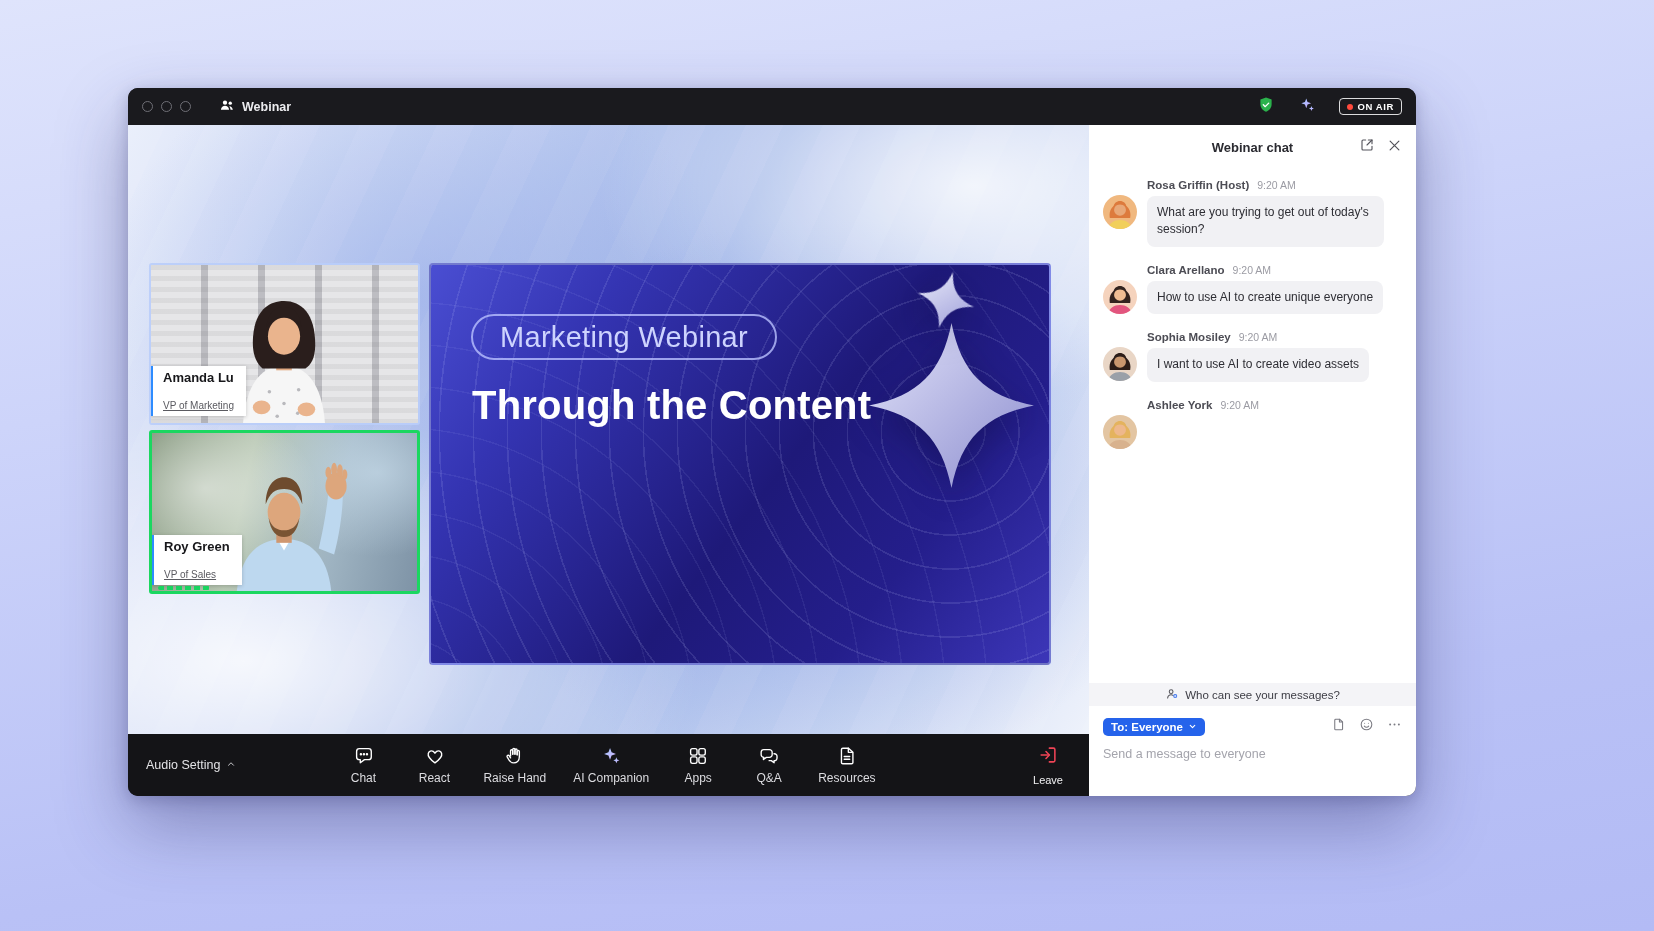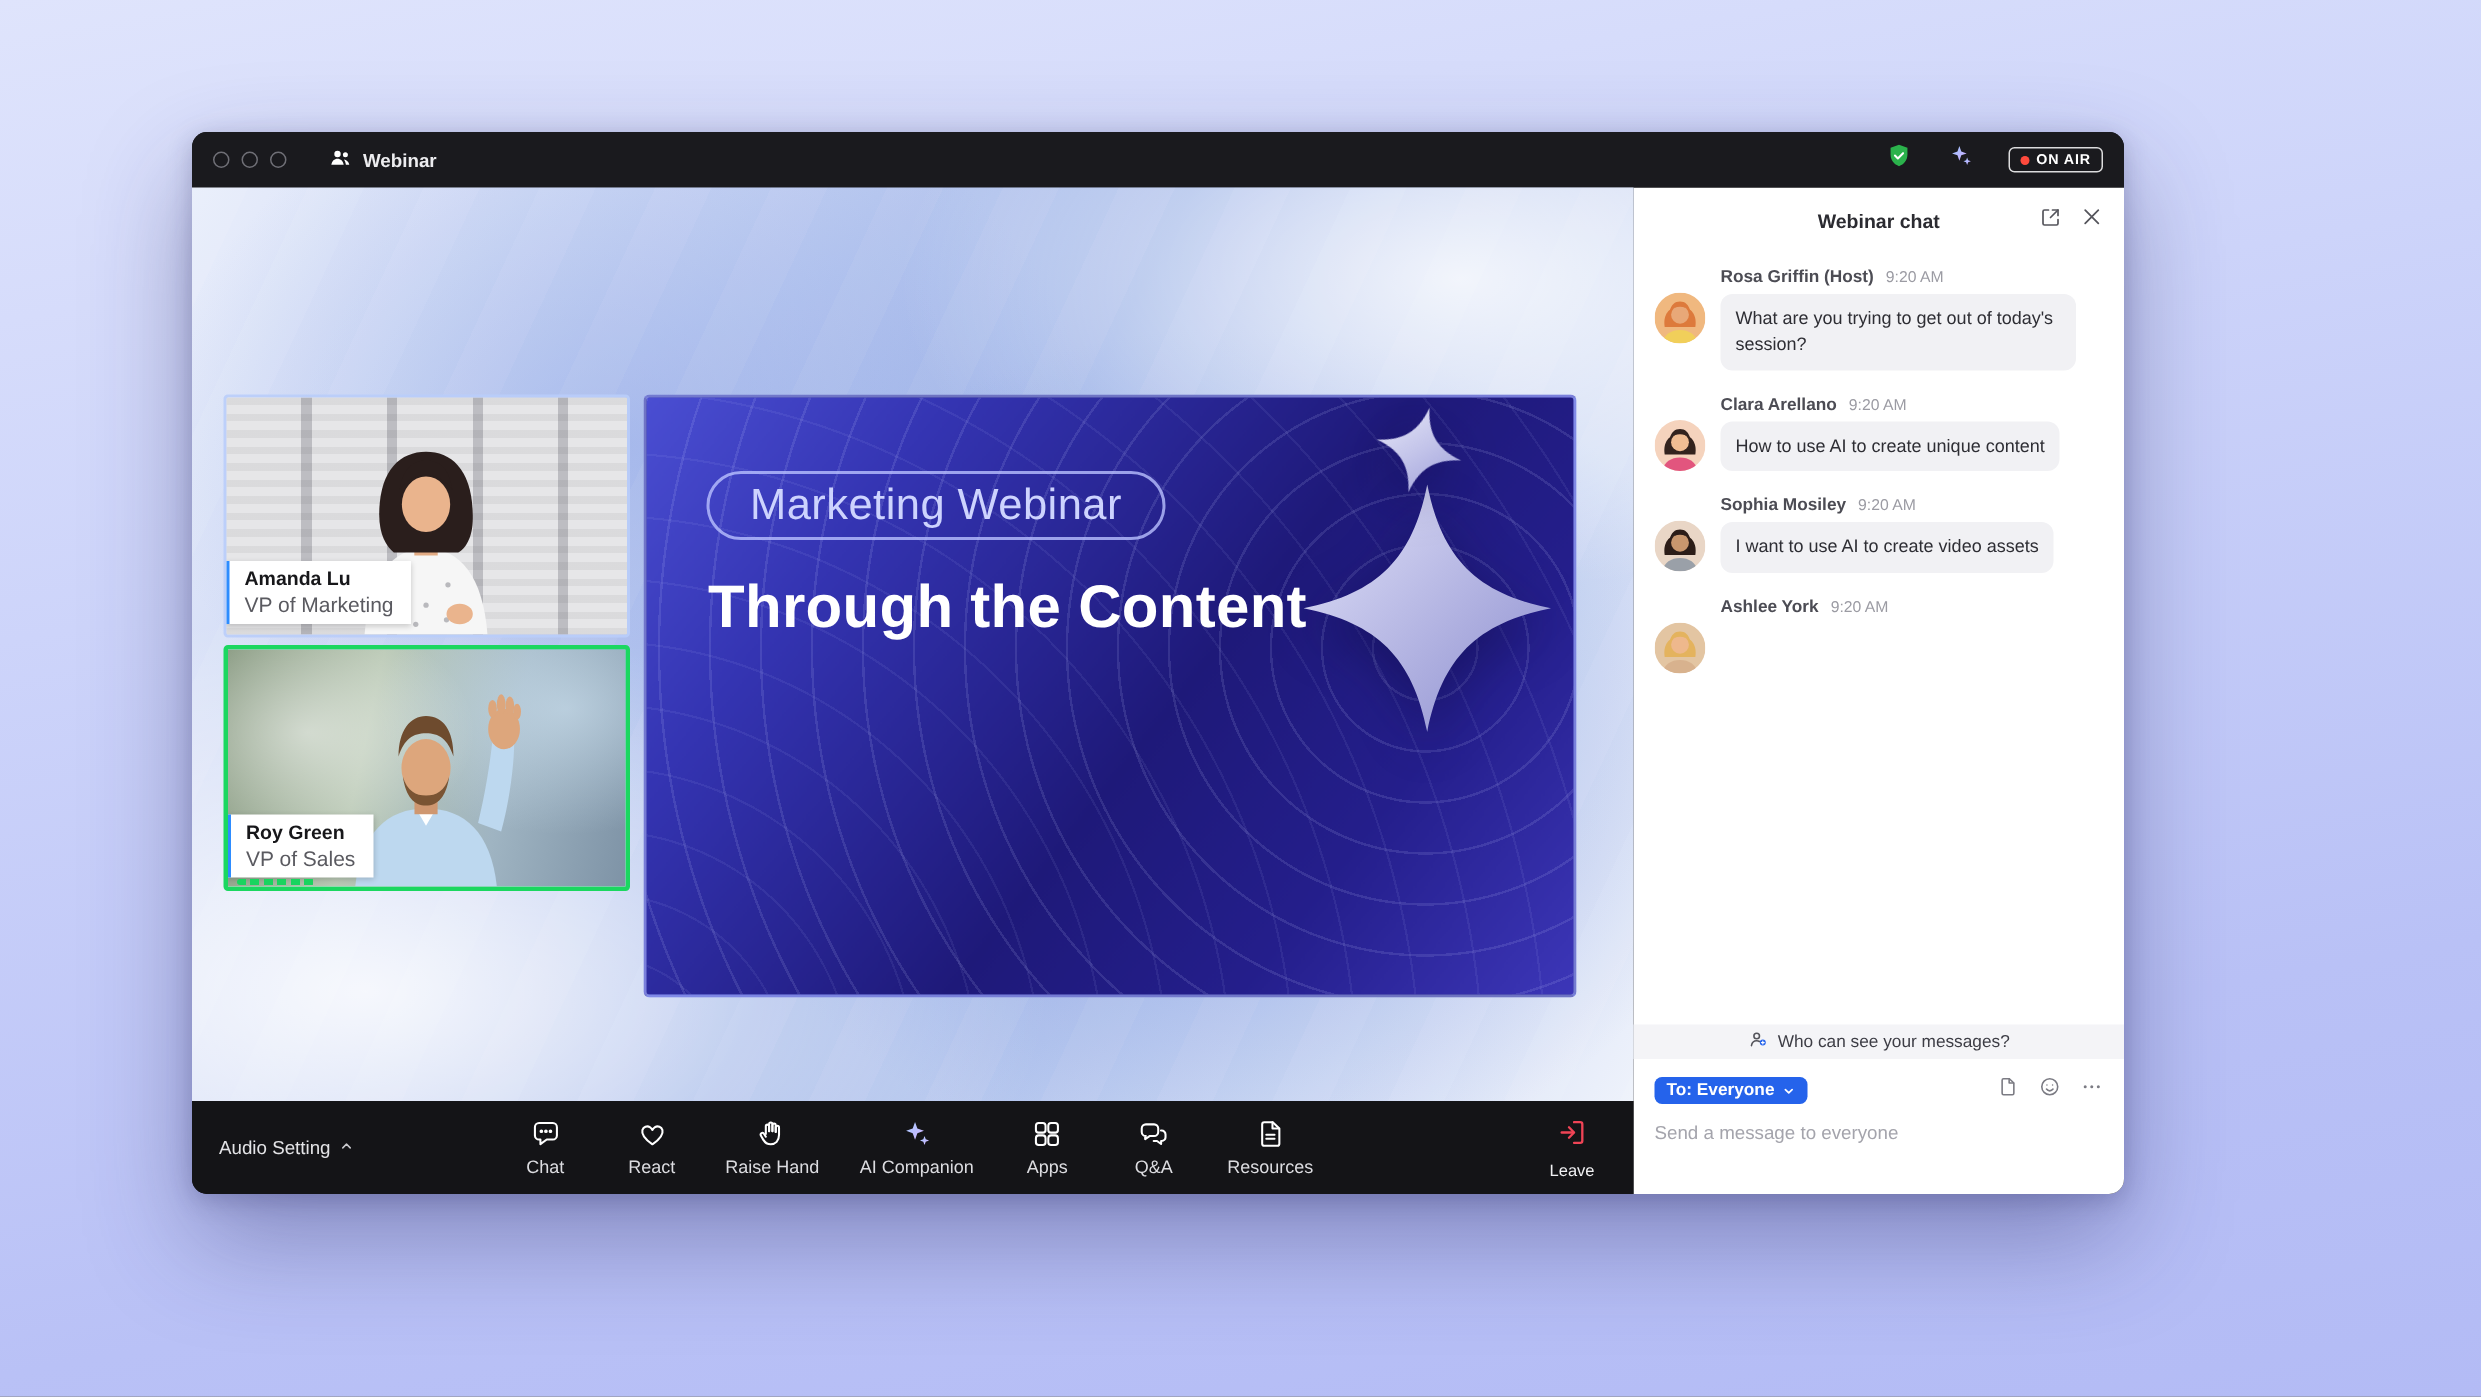--- a/index.html
+++ b/index.html
@@ -72,21 +72,21 @@
       linear-gradient(102deg,#86987f 0%, #b9c8b4 35%, #9fb4c2 68%, #7e93a6 100%);
   }
   .tile svg.person { position:absolute; left:0; bottom:0; width:100%; height:100%; }
   .nametag {
     position:absolute; left:-1px; background:#fff; padding:5px 12px 5px 10px;
     border-left:3px solid #2d8cff; box-shadow:0 1px 4px rgba(0,0,0,.2); min-width:84px;
   }
   .tile-amanda .nametag { bottom:7px; }
   .tile-roy .nametag { bottom:6px; }
   .nametag .nm { font-size:13px; font-weight:700; color:#17171a; line-height:1.15; }
-  .nametag .rl { font-size:14px; color:#5a5a60; margin-top:1px; }
+  .nametag .rl { font-size:10px; color:#5a5a60; margin-top:14px;text-decoration:underline; }
   .speak-ind {
     position:absolute; left:6px; bottom:1px; width:52px; height:4px;
     background: repeating-linear-gradient(90deg,#19d45f 0 6px, transparent 6px 9px);
     border-radius:2px;
   }
 
   
   .slide {
     position:absolute; left:301px; top:138px; width:622px; height:402px; border-radius:4px;
     border:2px solid rgba(175,190,250,.55); overflow:hidden;
@@ -447,21 +447,21 @@
                 <circle cx="20" cy="17.5" r="7" fill="var(--skin)"></circle>
                 <path d="M6 40c1.5-7 7-10.5 14-10.5S32.5 33 34 40z" fill="var(--shirt)"></path>
                 <path d="M12 14.5c1-5 4-7.5 8-7.5s7 2.5 8 7.5c-2.2-2.3-5-3.3-8-3.3s-5.8 1-8 3.3z" fill="var(--hair)"></path>
               </svg>
           </div>
           <div class="msg-body">
             <div class="msg-meta">
               <span class="msg-name">Clara Arellano</span>
               <span class="msg-time">9:20 AM</span>
             </div>
-            <div class="bubble">How to use AI to create unique content</div>
+            <div class="bubble">How to use AI to create unique everyone</div>
           </div>
         </div>
 
         <div class="msg">
           <div class="avatar" style="--bg:#e9d6c6;--hair:#2c1d18;--skin:#c9976e;--shirt:#9aa0a8;">
             <svg viewBox="0 0 40 40">
                 <rect width="40" height="40" fill="var(--bg)"></rect>
                 <path d="M8 27c-1.5-9 3-16 12-16s13.5 7 12 16z" fill="var(--hair)"></path>
                 <circle cx="20" cy="17.5" r="7" fill="var(--skin)"></circle>
                 <path d="M6 40c1.5-7 7-10.5 14-10.5S32.5 33 34 40z" fill="var(--shirt)"></path>

